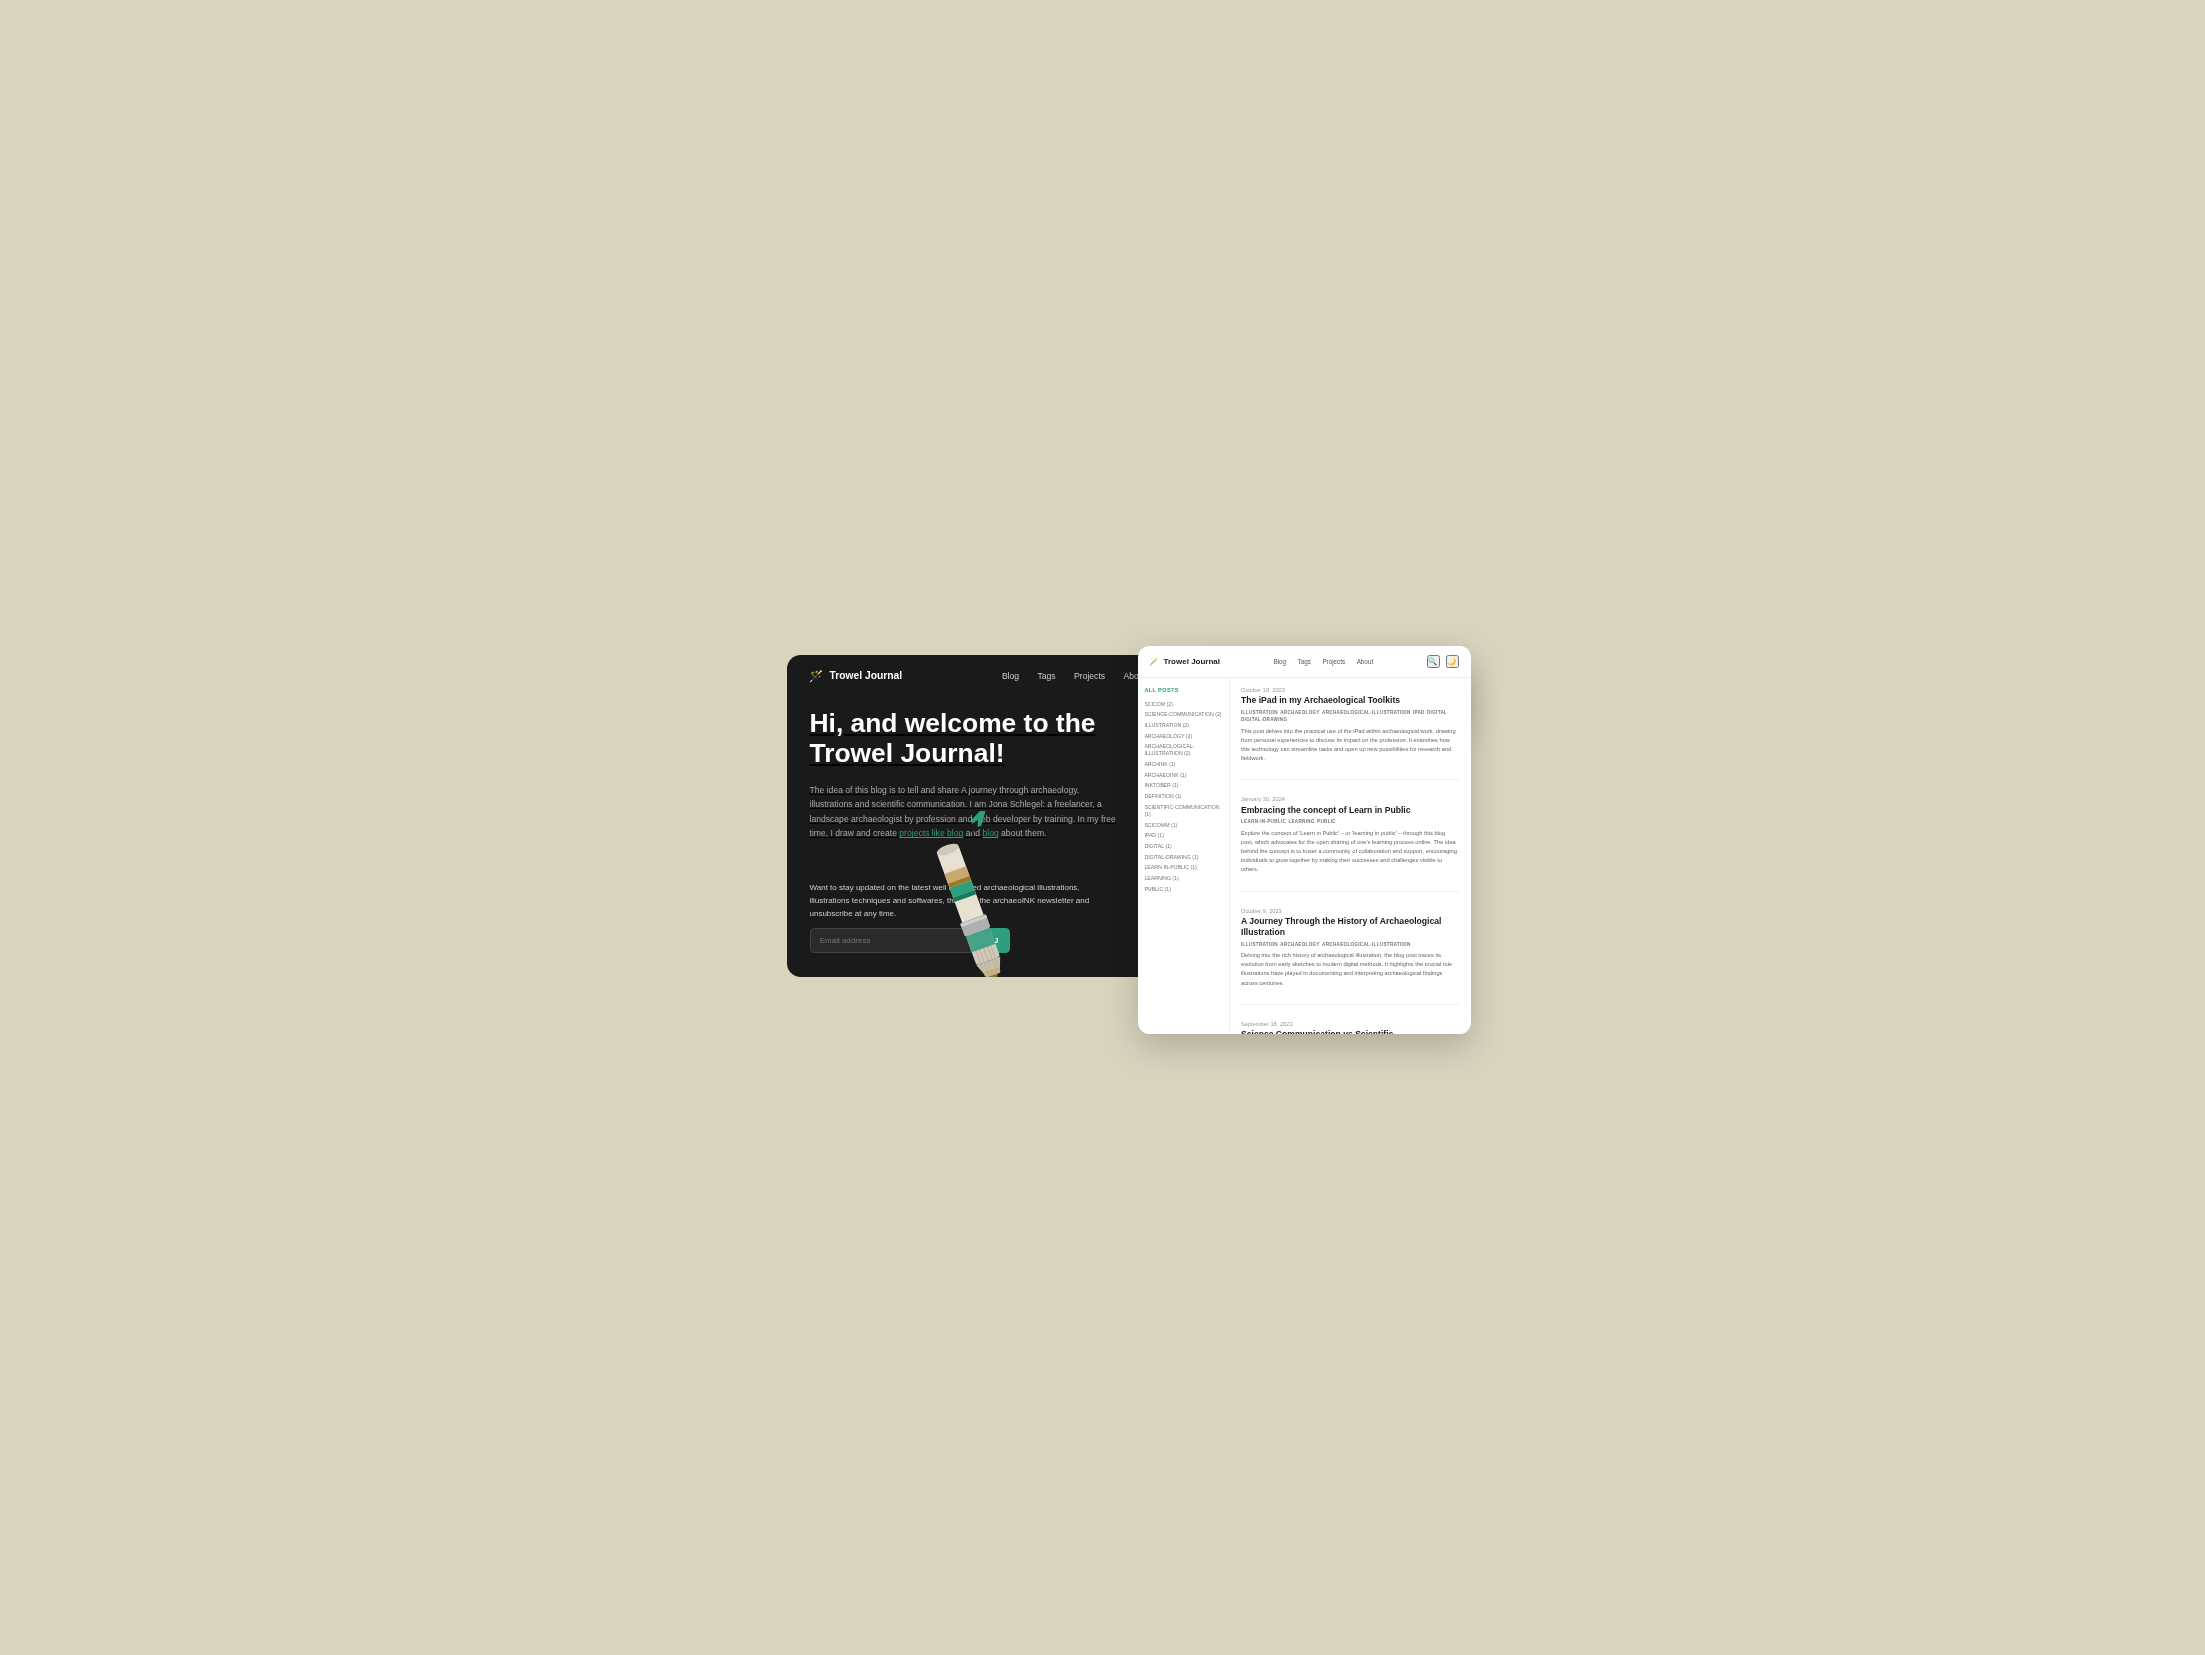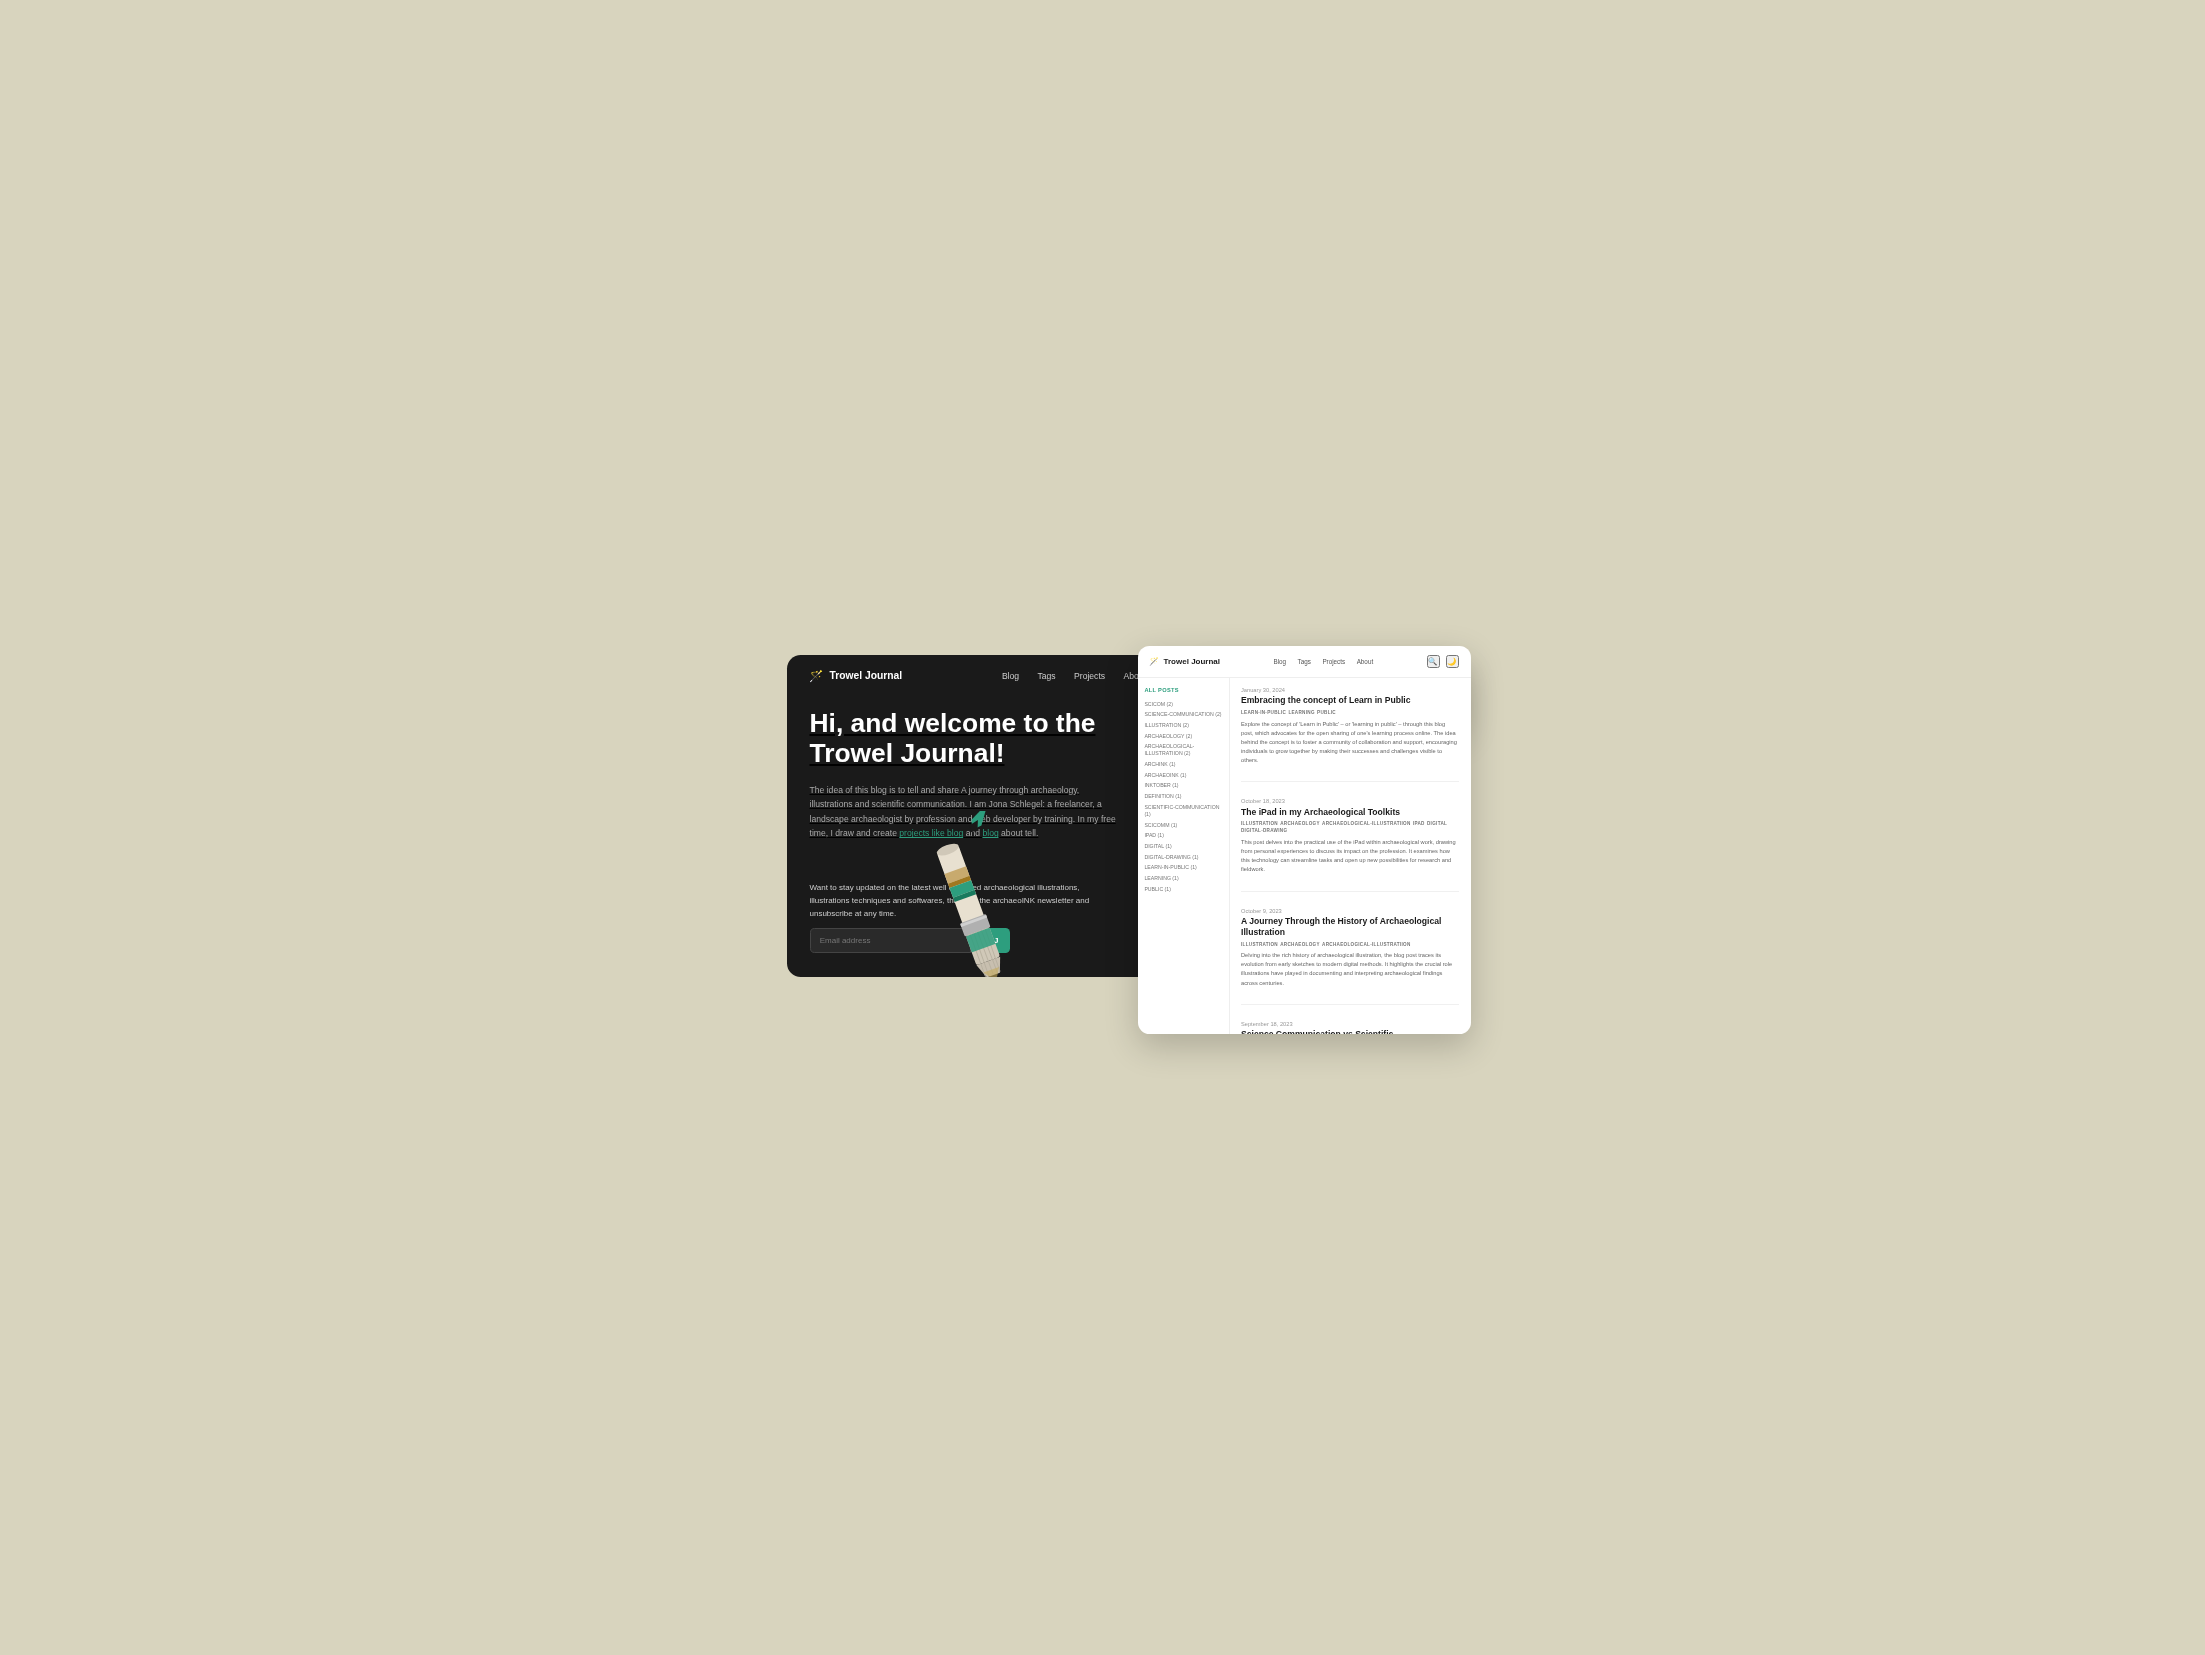--- a/index.html
+++ b/index.html
@@ -353,21 +353,21 @@
       </div>
     </nav>
 
     <div class="hero-content">
       <h1 class="hero-title">Hi, and welcome to the Trowel Journal!</h1>
       <p class="hero-description">
         <span>The idea of this blog is to tell and share A journey through archaeology, illustrations and scientific communication. I am Jona Schlegel: a freelancer, a landscape archaeologist by profession and web developer by training. In my free time, I draw and create</span>
         <a class="hero-link">projects like blog</a>
         <span> and </span>
         <a class="hero-link">blog</a>
-        <span>about tell.</span>
+        <span>about them.</span>
       </p>
     </div>
 
     <div style="padding: 0 23px 23px 23px; display: flex; gap: 23px; align-items: flex-end;">
       <div class="newsletter-section">
         <p class="newsletter-label">Want to stay updated on the latest well designed archaeological illustrations, illustrations techniques and softwares, then join the archaeoINK newsletter and unsubscribe at any time.</p>
         <div class="newsletter-input-row">
           <input class="newsletter-input" type="email" placeholder="Email address" style="">
           <button class="newsletter-btn">J</button>
         </div>
@@ -460,45 +460,45 @@
         <div class="sidebar-item">DIGITAL (1)</div>
         <div class="sidebar-item">DIGITAL-DRAWING (1)</div>
         <div class="sidebar-item">LEARN-IN-PUBLIC (1)</div>
         <div class="sidebar-item">LEARNING (1)</div>
         <div class="sidebar-item">PUBLIC (1)</div>
       </div>
 
       <div class="blog-posts-list">
 
         <div class="blog-post-item">
-          <div class="post-date">January 30, 2024</div>
-          <div class="post-title">Embracing the concept of Learn in Public</div>
-          <div class="post-tags">
-            <span class="post-tag">LEARN-IN-PUBLIC</span>
-            <span class="post-tag">LEARNING</span>
-            <span class="post-tag">PUBLIC</span>
-          </div>
-          <div class="post-excerpt">Explore the concept of 'Learn in Public' – or 'learning in public' – through this blog post, which advocates for the open sharing of one's learning process online. The idea behind the concept is to foster a community of collaboration and support, encouraging individuals to grow together by making their successes and challenges visible to others.</div>
-        </div>
-
-        <div class="blog-post-item">
           <div class="post-date">October 18, 2023</div>
           <div class="post-title">The iPad in my Archaeological Toolkits</div>
           <div class="post-tags">
             <span class="post-tag">ILLUSTRATION</span>
             <span class="post-tag">ARCHAEOLOGY</span>
             <span class="post-tag">ARCHAEOLOGICAL-ILLUSTRATIION</span>
             <span class="post-tag">IPAD</span>
             <span class="post-tag">DIGITAL</span>
             <span class="post-tag">DIGITAL-DRAWING</span>
           </div>
           <div class="post-excerpt">This post delves into the practical use of the iPad within archaeological work, drawing from personal experiences to discuss its impact on the profession. It examines how this technology can streamline tasks and open up new possibilities for research and fieldwork.</div>
         </div>
 
         <div class="blog-post-item">
+          <div class="post-date">January 30, 2024</div>
+          <div class="post-title">Embracing the concept of Learn in Public</div>
+          <div class="post-tags">
+            <span class="post-tag">LEARN-IN-PUBLIC</span>
+            <span class="post-tag">LEARNING</span>
+            <span class="post-tag">PUBLIC</span>
+          </div>
+          <div class="post-excerpt">Explore the concept of 'Learn in Public' – or 'learning in public' – through this blog post, which advocates for the open sharing of one's learning process online. The idea behind the concept is to foster a community of collaboration and support, encouraging individuals to grow together by making their successes and challenges visible to others.</div>
+        </div>
+
+        <div class="blog-post-item">
           <div class="post-date">October 9, 2023</div>
           <div class="post-title">A Journey Through the History of Archaeological Illustration</div>
           <div class="post-tags">
             <span class="post-tag">ILLUSTRATION</span>
             <span class="post-tag">ARCHAEOLOGY</span>
             <span class="post-tag">ARCHAEOLOGICAL-ILLUSTRATIION</span>
           </div>
           <div class="post-excerpt">Delving into the rich history of archaeological illustration, the blog post traces its evolution from early sketches to modern digital methods. It highlights the crucial role illustrations have played in documenting and interpreting archaeological findings across centuries.</div>
         </div>
 

